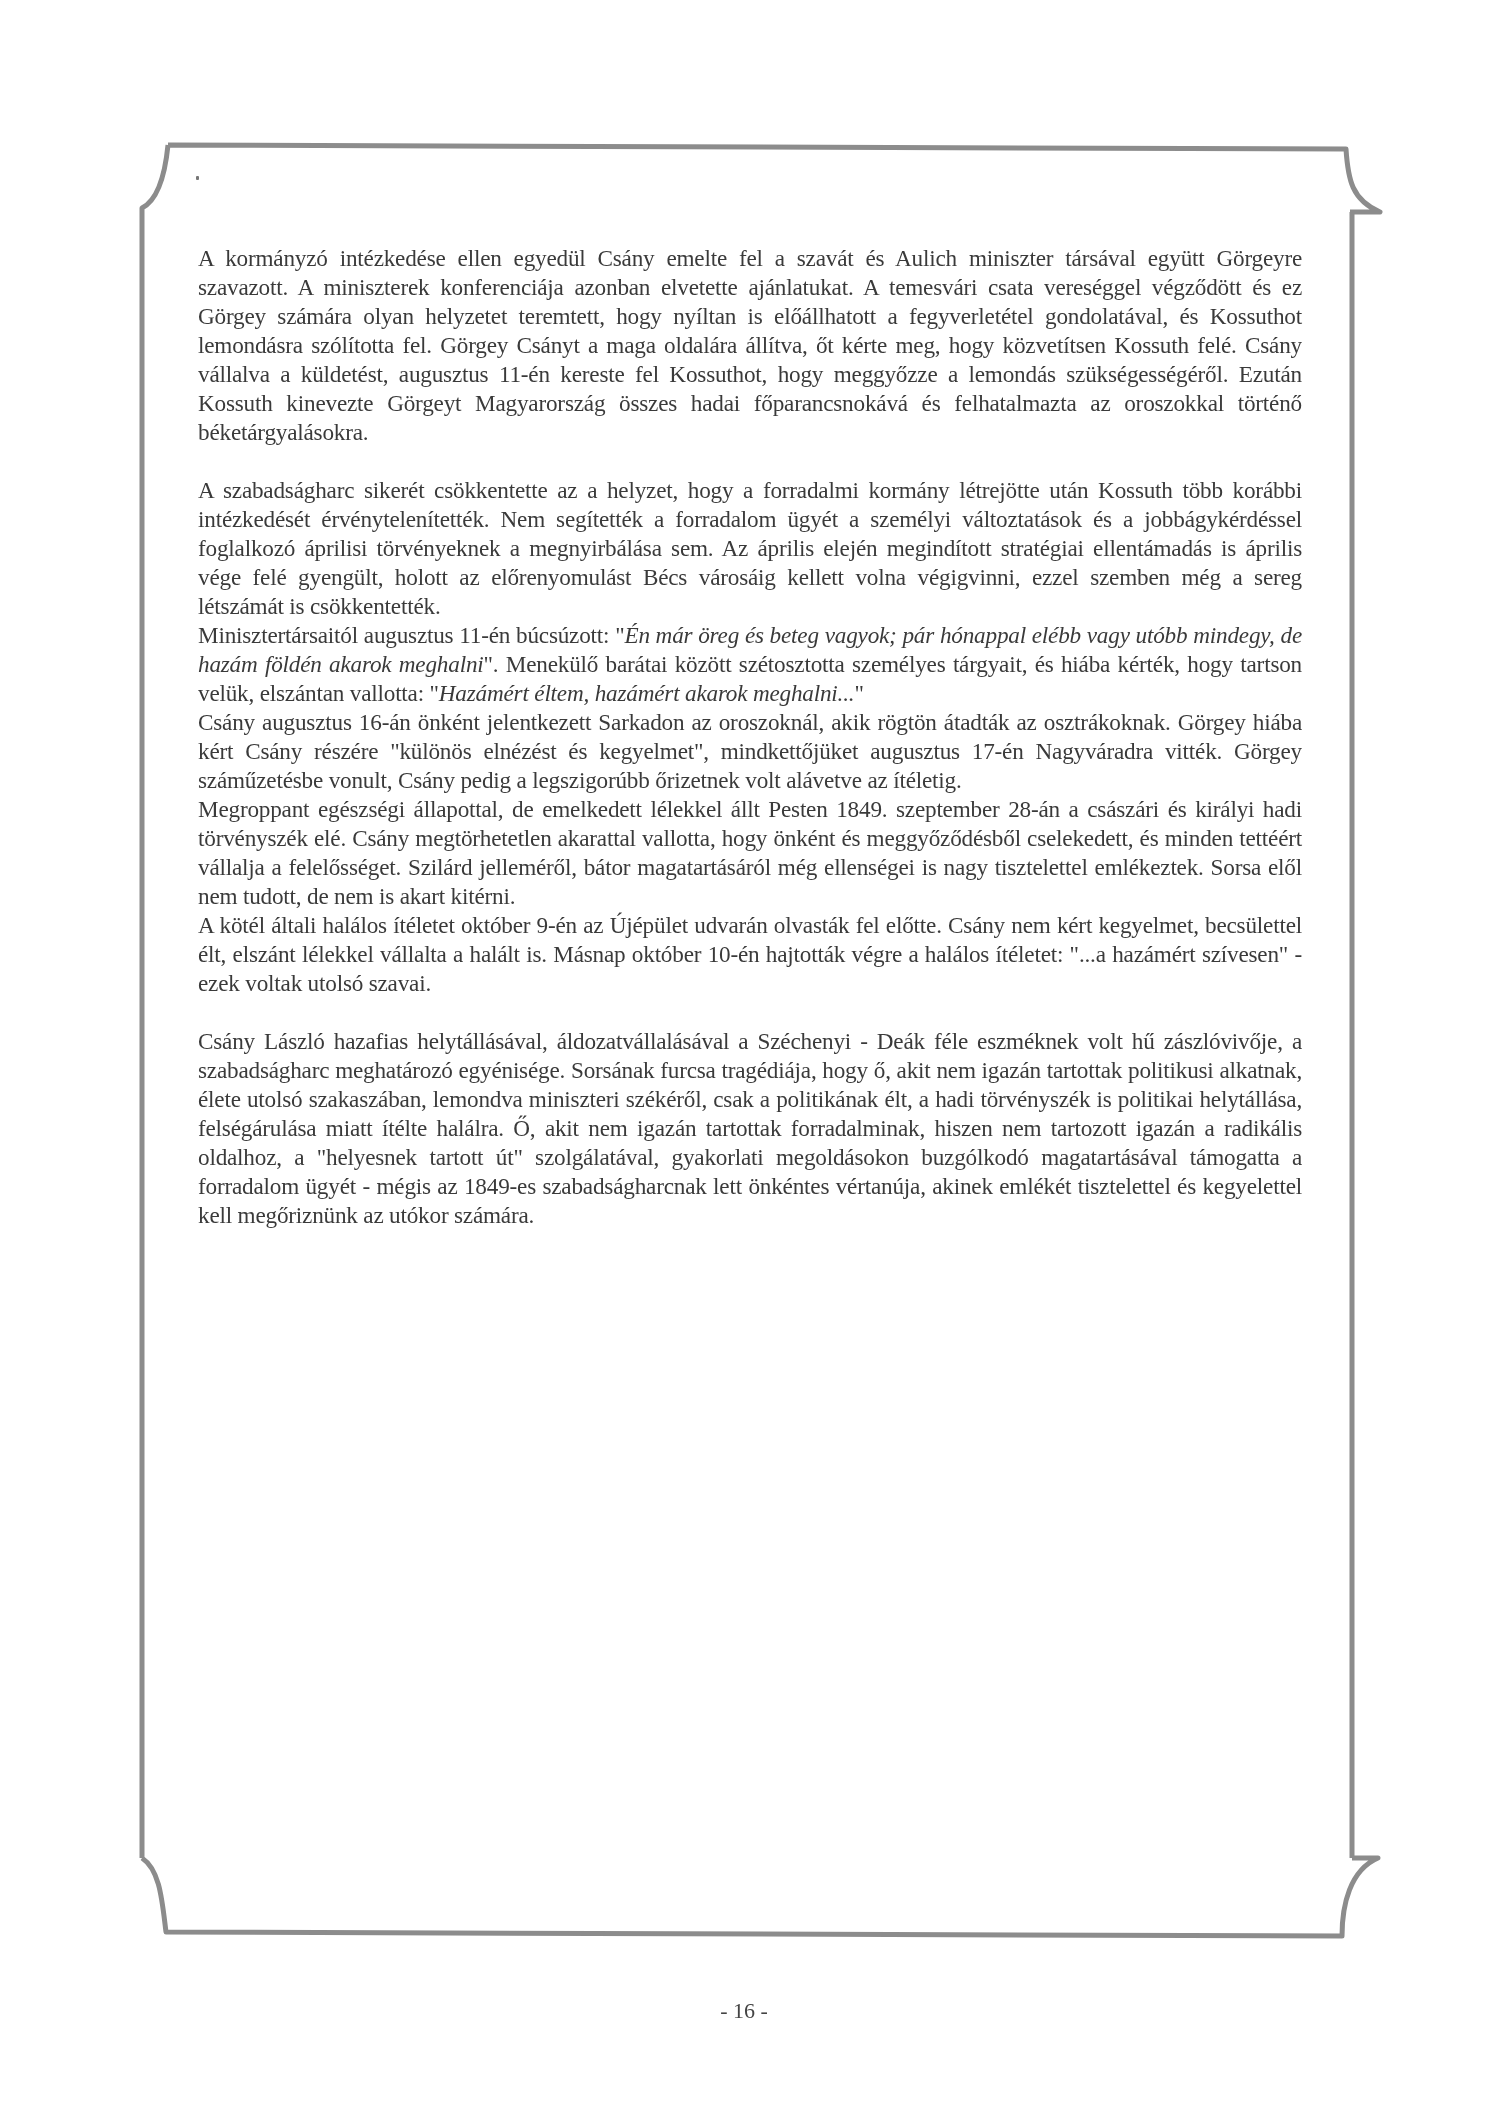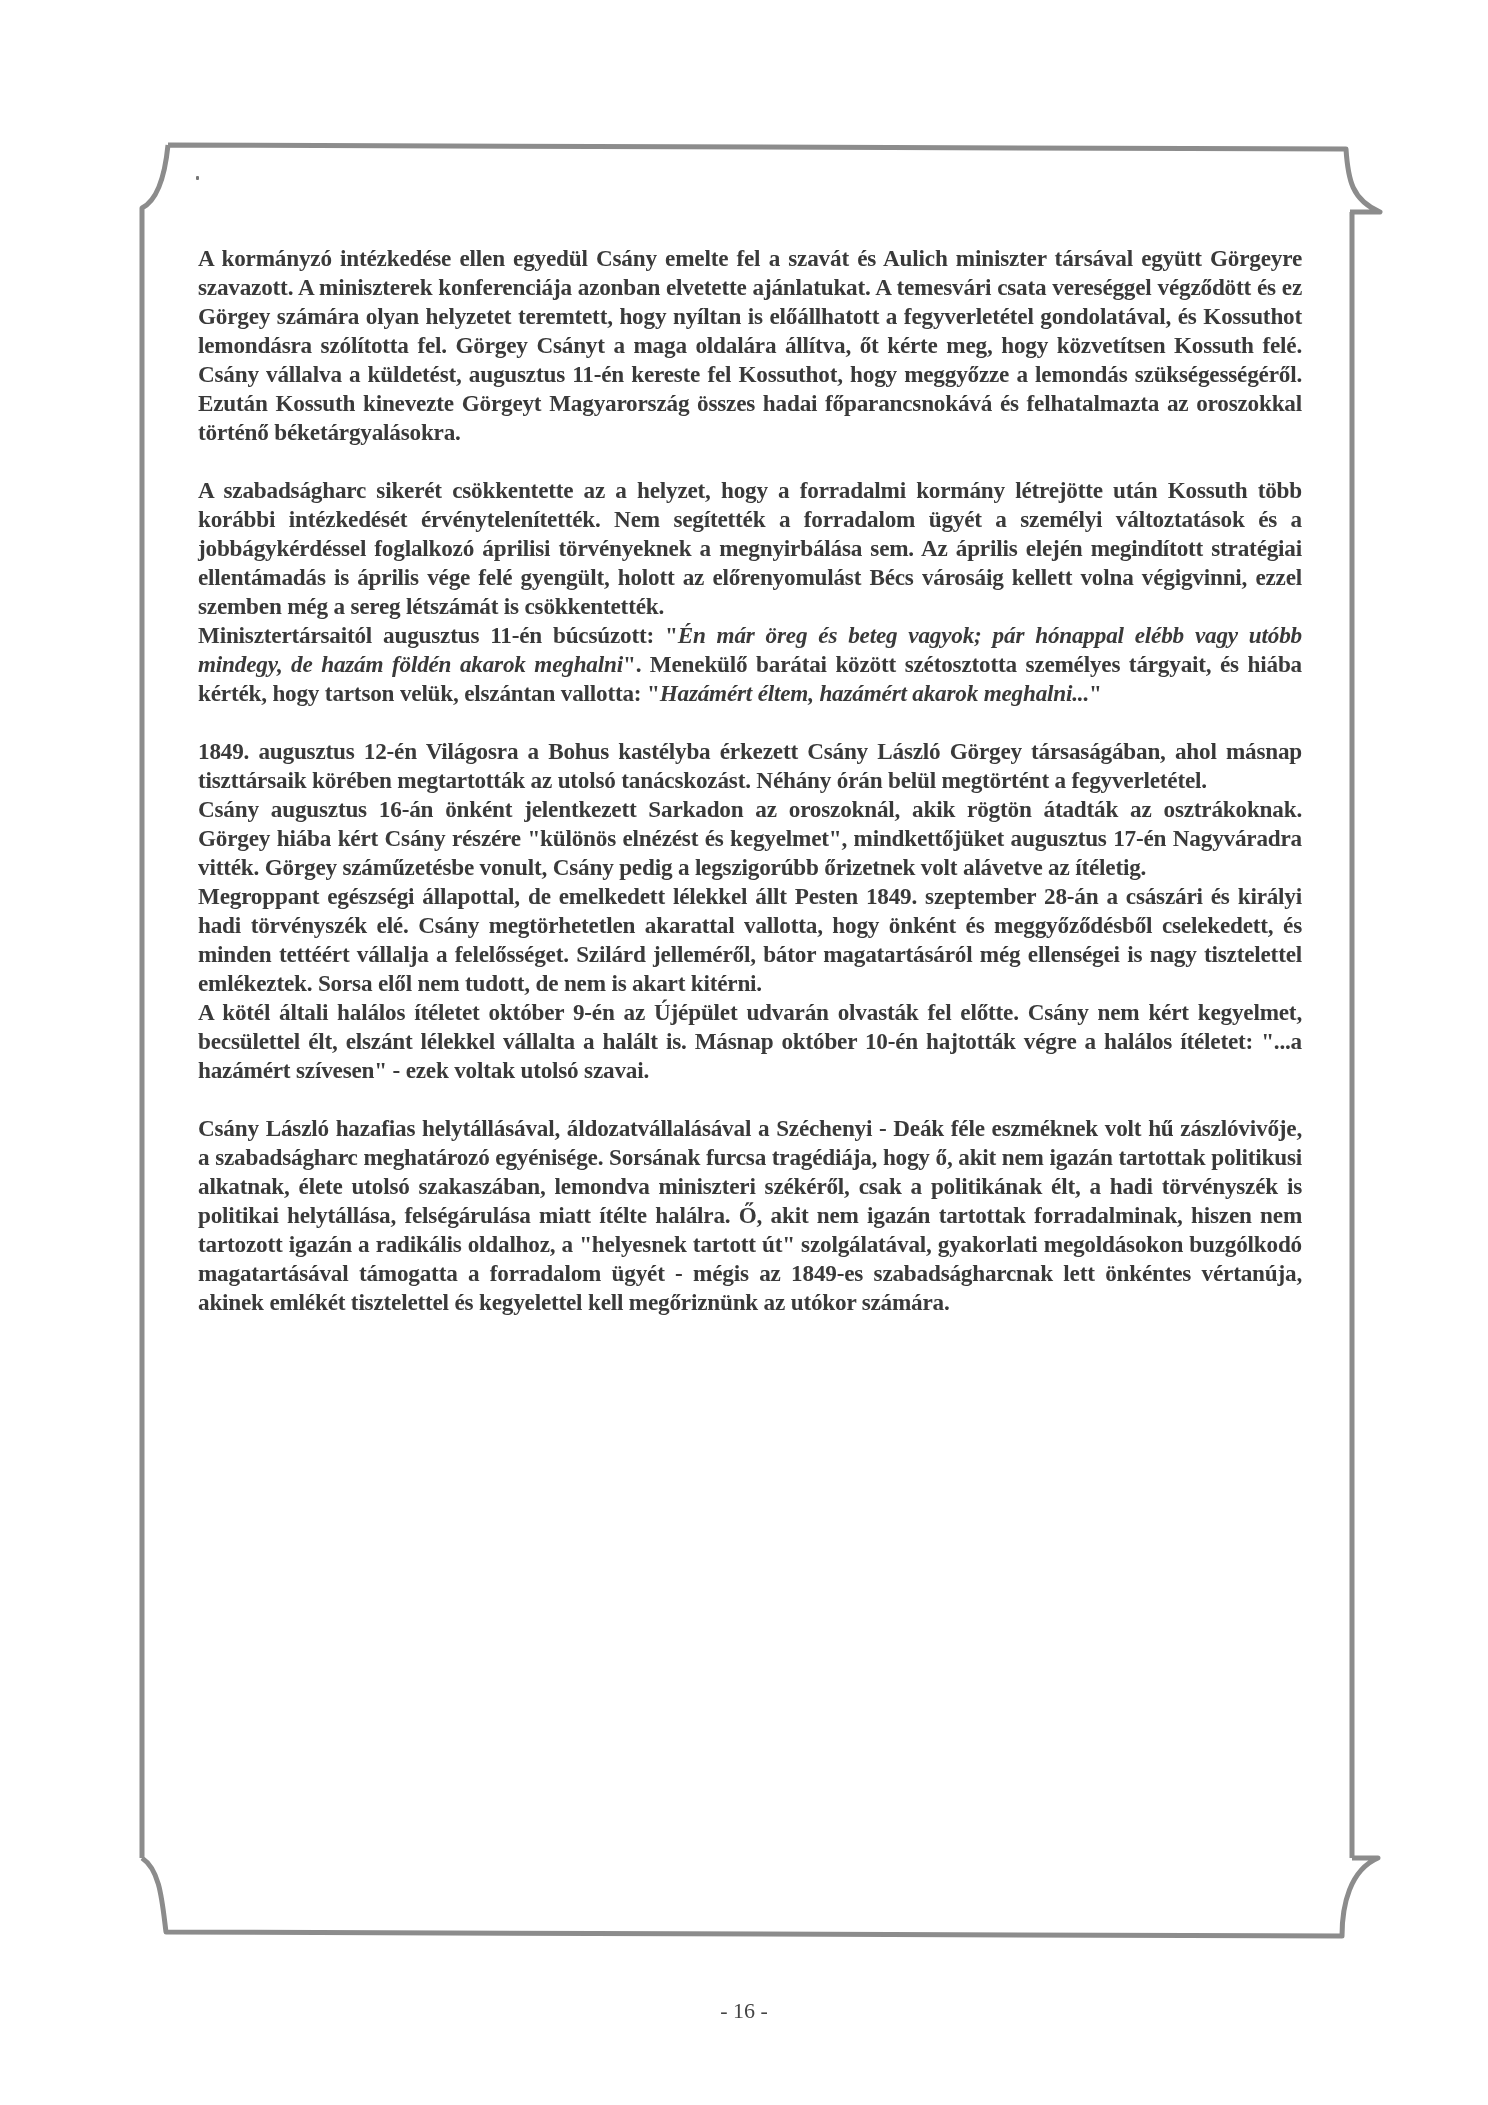--- a/index.html
+++ b/index.html
@@ -1,19 +1,19 @@
 <!DOCTYPE html>
 <html><head>
 <meta charset="utf-8">
 <style>
   html, body { margin: 0; padding: 0; background: #ffffff; }
   body { width: 1488px; height: 2105px; position: relative; overflow: hidden; font-family: "Liberation Serif", serif; color: #3a3a3a; }
   #frame { position: absolute; left: 0; top: 0; width: 1488px; height: 2105px; }
   .text-block { position: absolute; left: 198px; top: 244px; width: 1104px; font-size: 23.2px; line-height: 29px; letter-spacing: -0.2px; }
-  .para { margin: 0; text-align: justify; font-weight: bold; }
+  .para { margin: 0; text-align: justify; }
   .para + .para.gap { margin-top: 29px; }
   .it { font-style: italic; }
   .page-number { position: absolute; left: 0; width: 1488px; top: 1998px; text-align: center; font-size: 22px; color: #444; }
   .speck { position: absolute; width: 3px; height: 4px; background: #777; border-radius: 1px; }
 </style>
 </head>
 <body>
 
 <svg id="frame" viewBox="0 0 1488 2105" xmlns="http://www.w3.org/2000/svg">
   <path d="M 168 145 L 1346 149
@@ -28,20 +28,19 @@
            L 142 208
            C 158 200, 165 175, 168 145" fill="none" stroke="#8c8c8c" stroke-width="5" stroke-linejoin="round"></path>
 </svg>
 
 <div class="speck" style="left:196px; top:176px;"></div>
 
 <div class="text-block" id="text-block">
     <p class="para"><span>A kormányzó intézkedése ellen egyedül Csány emelte fel a szavát és Aulich miniszter társával együtt Görgeyre szavazott. A miniszterek konferenciája azonban elvetette ajánlatukat. A temesvári csata vereséggel végződött és ez Görgey számára olyan helyzetet teremtett, hogy nyíltan is előállhatott a fegyverletétel gondolatával, és Kossuthot lemondásra szólította fel. Görgey Csányt a maga oldalára állítva, őt kérte meg, hogy közvetítsen Kossuth felé. Csány vállalva a küldetést, augusztus 11-én kereste fel Kossuthot, hogy meggyőzze a lemondás szükségességéről. Ezután Kossuth kinevezte Görgeyt Magyarország összes hadai főparancsnokává és felhatalmazta az oroszokkal történő béketárgyalásokra.</span></p>
     <p class="para gap" style="margin-top: 29px;"><span>A szabadságharc sikerét csökkentette az a helyzet, hogy a forradalmi kormány létrejötte után Kossuth több korábbi intézkedését érvénytelenítették. Nem segítették a forradalom ügyét a személyi változtatások és a jobbágykérdéssel foglalkozó áprilisi törvényeknek a megnyirbálása sem. Az április elején megindított stratégiai ellentámadás is április vége felé gyengült, holott az előrenyomulást Bécs városáig kellett volna végigvinni, ezzel szemben még a sereg létszámát is csökkentették.</span></p>
     <p class="para"><span>Minisztertársaitól augusztus 11-én búcsúzott: "</span><span class="it">Én már öreg és beteg vagyok; pár hónappal elébb vagy utóbb mindegy, de hazám földén akarok meghalni</span><span>". Menekülő barátai között szétosztotta személyes tárgyait, és hiába kérték, hogy tartson velük, elszántan vallotta: "</span><span class="it">Hazámért éltem, hazámért akarok meghalni...</span><span>"</span></p>
-    <p class="para gap" style="margin-top: 29px;"><span>1849. augusztus 12-én Világosra a Bohus kastélyba érkezett Csány László Görgey társaságában, ahol másnap tiszttársaik körében megtartották az utolsó tanácskozást. Néhány órán belül megtörtént a fegyverletétel.</span></p>
     <p class="para"><span>Csány augusztus 16-án önként jelentkezett Sarkadon az oroszoknál, akik rögtön átadták az osztrákoknak. Görgey hiába kért Csány részére "különös elnézést és kegyelmet", mindkettőjüket augusztus 17-én Nagyváradra vitték. Görgey száműzetésbe vonult, Csány pedig a legszigorúbb őrizetnek volt alávetve az ítéletig.</span></p>
     <p class="para"><span>Megroppant egészségi állapottal, de emelkedett lélekkel állt Pesten 1849. szeptember 28-án a császári és királyi hadi törvényszék elé. Csány megtörhetetlen akarattal vallotta, hogy önként és meggyőződésből cselekedett, és minden tettéért vállalja a felelősséget. Szilárd jelleméről, bátor magatartásáról még ellenségei is nagy tisztelettel emlékeztek. Sorsa elől nem tudott, de nem is akart kitérni.</span></p>
     <p class="para"><span>A kötél általi halálos ítéletet október 9-én az Újépület udvarán olvasták fel előtte. Csány nem kért kegyelmet, becsülettel élt, elszánt lélekkel vállalta a halált is. Másnap október 10-én hajtották végre a halálos ítéletet: "...a hazámért szívesen" - ezek voltak utolsó szavai.</span></p>
     <p class="para gap" style="margin-top: 29px;"><span>Csány László hazafias helytállásával, áldozatvállalásával a Széchenyi - Deák féle eszméknek volt hű zászlóvivője, a szabadságharc meghatározó egyénisége. Sorsának furcsa tragédiája, hogy ő, akit nem igazán tartottak politikusi alkatnak, élete utolsó szakaszában, lemondva miniszteri székéről, csak a politikának élt, a hadi törvényszék is politikai helytállása, felségárulása miatt ítélte halálra. Ő, akit nem igazán tartottak forradalminak, hiszen nem tartozott igazán a radikális oldalhoz, a "helyesnek tartott út" szolgálatával, gyakorlati megoldásokon buzgólkodó magatartásával támogatta a forradalom ügyét - mégis az 1849-es szabadságharcnak lett önkéntes vértanúja, akinek emlékét tisztelettel és kegyelettel kell megőriznünk az utókor számára.</span></p>
   </div>
 
 <div class="page-number">- 16 -</div>
 
 </body></html>

